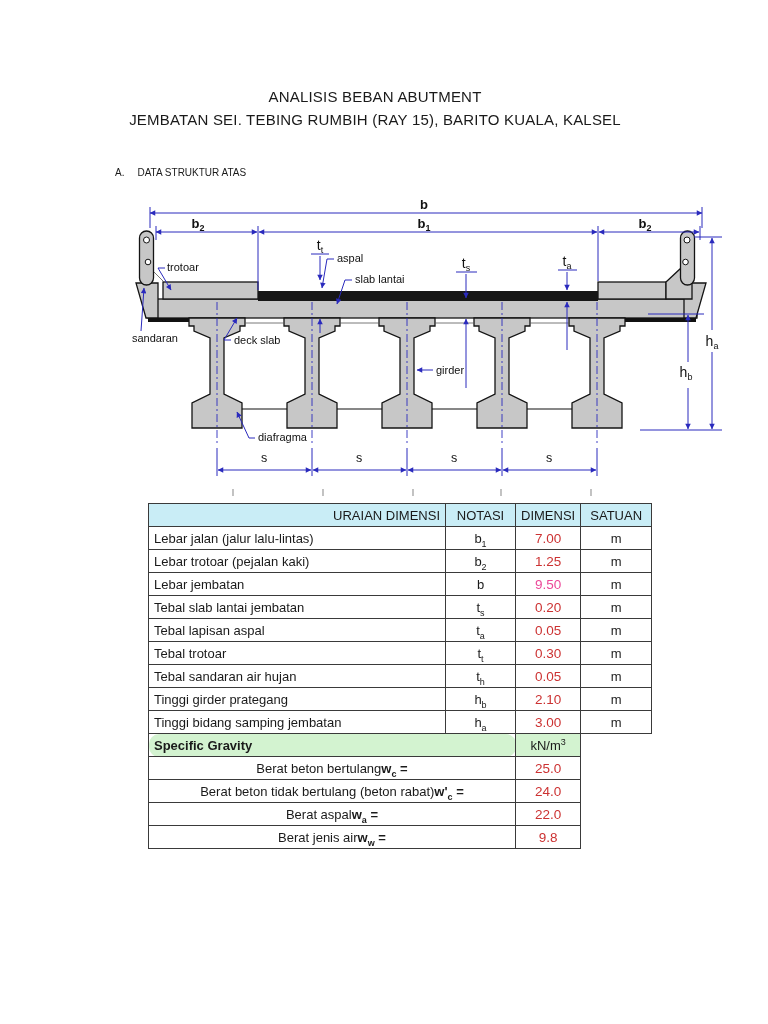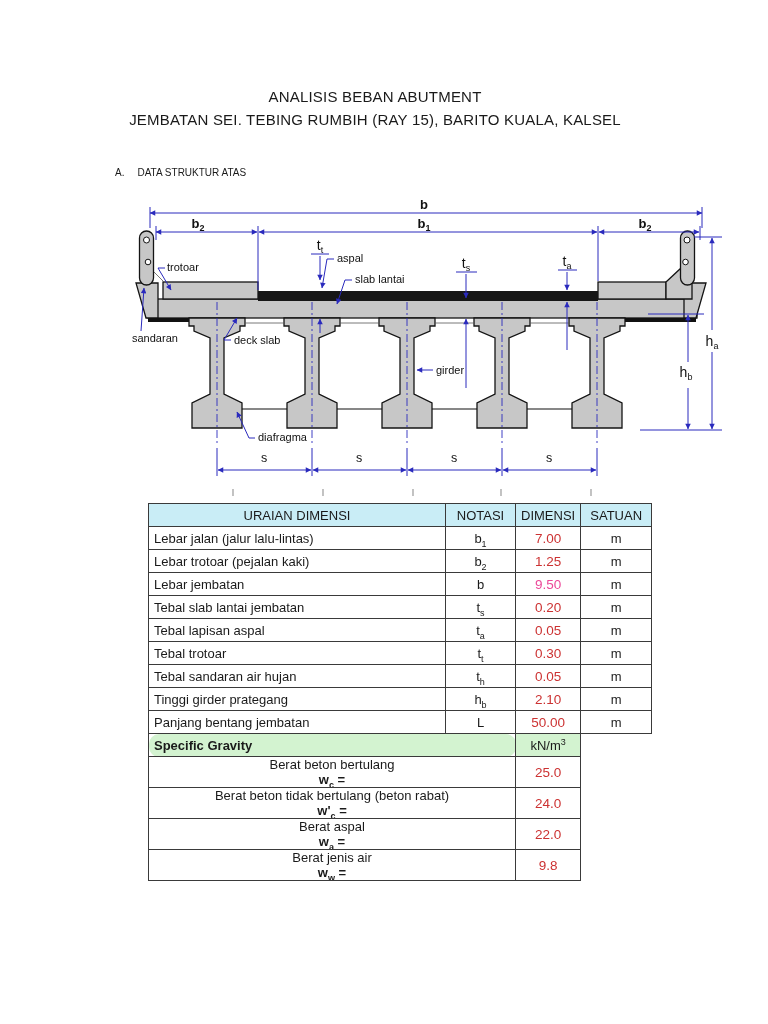--- a/index.html
+++ b/index.html
@@ -26,31 +26,31 @@
   .dimtxt2{font-size:14px;font-weight:400;fill:#111;}
   .dimtxt3{font-size:12.5px;font-weight:400;fill:#111;}
   .lbl{font-size:11px;fill:#111;}
   .ts{font-size:9px;}
 
   
   table.dim-table{position:absolute;left:148px;top:503px;border-collapse:collapse;table-layout:fixed;}
   .dim-table td,.dim-table th{border:1px solid var(--table-border);height:22px;font-size:13px;
        font-weight:400;padding:0 5px;white-space:nowrap;overflow:hidden;}
   .dim-table th{background:var(--header-cyan);font-weight:400;text-align:center;}
-  .dim-table th.first{text-align:center;}
+  .dim-table th.first{text-align:right;}
   .c{text-align:center;}
   td.val{color:var(--value-red);text-align:center;font-size:13.5px;}
   td.val.black{color:#ec4899;}
   td.unit{color:#222;text-align:center;}
   td.sg{background:var(--gravity-green);font-weight:700;border-radius:10px;}
   td.sgu{background:var(--gravity-green);text-align:center;}
   td.void{border:none;background:#fff;}
   .dim-table sub{font-size:9px;line-height:0;}
   .dim-table sup{font-size:9px;line-height:0;}
-  .grow{display:flex;justify-content:center;align-items:center;flex-direction:column;}
+  .grow{display:flex;justify-content:center;align-items:center;}
   .grow .gnot{margin-right:0;font-weight:bold;}
 </style>
 </head>
 <body>
 
 <div class="page">
 
   <div id="title1" class="title-line">ANALISIS BEBAN ABUTMENT</div>
   <div id="title2" class="title-line">JEMBATAN SEI. TEBING RUMBIH (RAY 15), BARITO KUALA, KALSEL</div>
 
@@ -258,23 +258,23 @@
       <td class="val">0.05</td>
       <td class="unit">m</td>
     </tr>
     <tr>
       <td>Tinggi girder prategang</td>
       <td class="c"><span>h</span><sub>b</sub></td>
       <td class="val">2.10</td>
       <td class="unit">m</td>
     </tr>
     <tr>
-      <td>Panjang bentang jembatan</td>
-      <td class="c"><span>L</span><sub></sub></td>
-      <td class="val">50.00</td>
+      <td>Tinggi bidang samping jembatan</td>
+      <td class="c"><span>h</span><sub>a</sub></td>
+      <td class="val">3.00</td>
       <td class="unit">m</td>
     </tr>
     <tr>
       <td class="sg" colspan="2">Specific Gravity</td>
       <td class="sgu"><span>kN/m</span><sup>3</sup></td>
       <td class="void"></td>
     </tr>
     <tr>
       <td colspan="2">
             <div class="grow">

